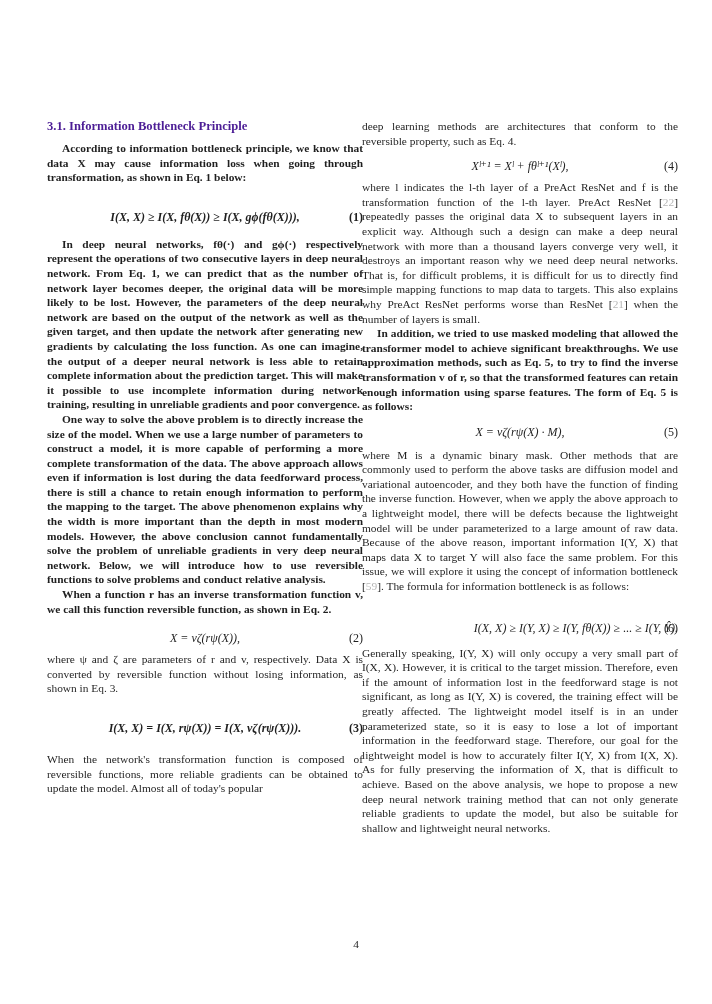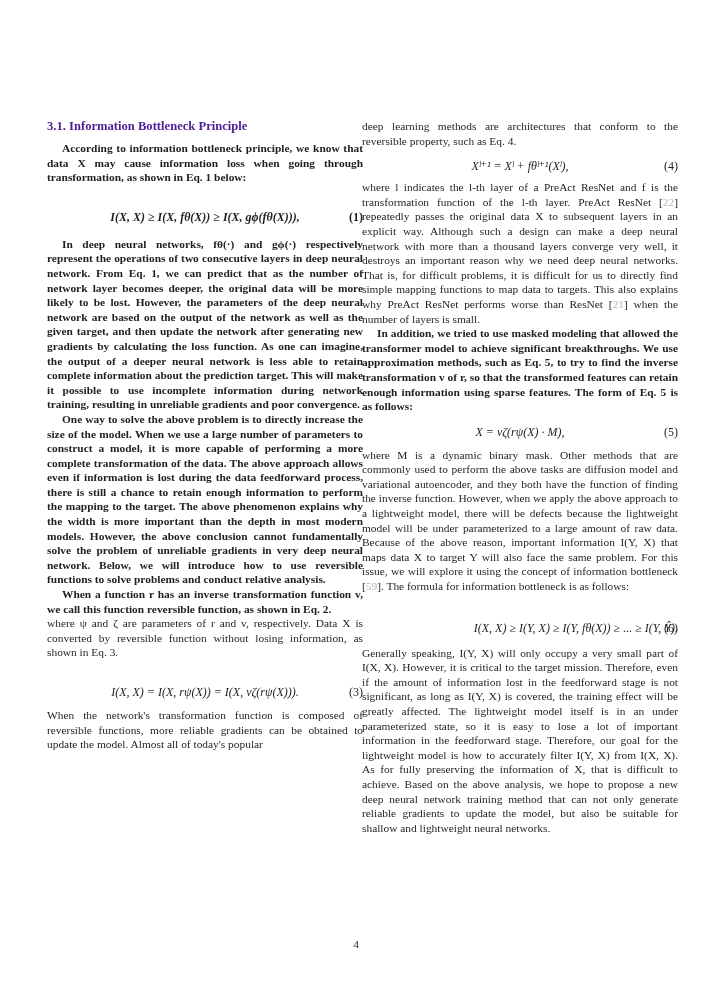--- a/index.html
+++ b/index.html
@@ -23,22 +23,26 @@
   <h3>3.1. Information Bottleneck Principle</h3>
   <p class="indent">According to information bottleneck principle, we know that data X may cause information loss when going through transformation, as shown in Eq. 1 below:</p>
   <div class="eq" style="margin:24px 0 12px 0;font-weight:bold;">
     <span>I(X, X) ≥ I(X, fθ(X)) ≥ I(X, gϕ(fθ(X))),</span>
     <span class="num">(1)</span>
   </div>
   <p class="indent">In deep neural networks, fθ(·) and gϕ(·) respectively represent the operations of two consecutive layers in deep neural network. From Eq. 1, we can predict that as the number of network layer becomes deeper, the original data will be more likely to be lost. However, the parameters of the deep neural network are based on the output of the network as well as the given target, and then update the network after generating new gradients by calculating the loss function. As one can imagine, the output of a deeper neural network is less able to retain complete information about the prediction target. This will make it possible to use incomplete information during network training, resulting in unreliable gradients and poor convergence.</p>
   <p class="indent">One way to solve the above problem is to directly increase the size of the model. When we use a large number of parameters to construct a model, it is more capable of performing a more complete transformation of the data. The above approach allows even if information is lost during the data feedforward process, there is still a chance to retain enough information to perform the mapping to the target. The above phenomenon explains why the width is more important than the depth in most modern models. However, the above conclusion cannot fundamentally solve the problem of unreliable gradients in very deep neural network. Below, we will introduce how to use reversible functions to solve problems and conduct relative analysis.</p>
 
   <p class="indent">When a function r has an inverse transformation function v, we call this function reversible function, as shown in Eq. 2.</p>
+  <div class="eq" style="margin:14px 0 6px 0;">
+    <span>X = vζ(rψ(X)),</span>
+    <span class="num">(2)</span>
+  </div>
   <p>where ψ and ζ are parameters of r and v, respectively. Data X is converted by reversible function without losing information, as shown in Eq. 3.</p>
-  <div class="eq" style="margin:24px 0 8px 0;">
+  <div class="eq" style="margin:24px 0 16px 0;font-weight:bold;">
     <span>I(X, X) = I(X, rψ(X)) = I(X, vζ(rψ(X))).</span>
     <span class="num">(3)</span>
   </div>
   <p>When the network's transformation function is composed of reversible functions, more reliable gradients can be obtained to update the model. Almost all of today's popular</p>
 </div>
 
 <div class="col col-right">
   <p>deep learning methods are architectures that conform to the reversible property, such as Eq. 4.</p>
   <div class="eq" style="margin:10px 0 6px 0;">
     <span>Xˡ⁺¹ = Xˡ + fθˡ⁺¹(Xˡ),</span>

